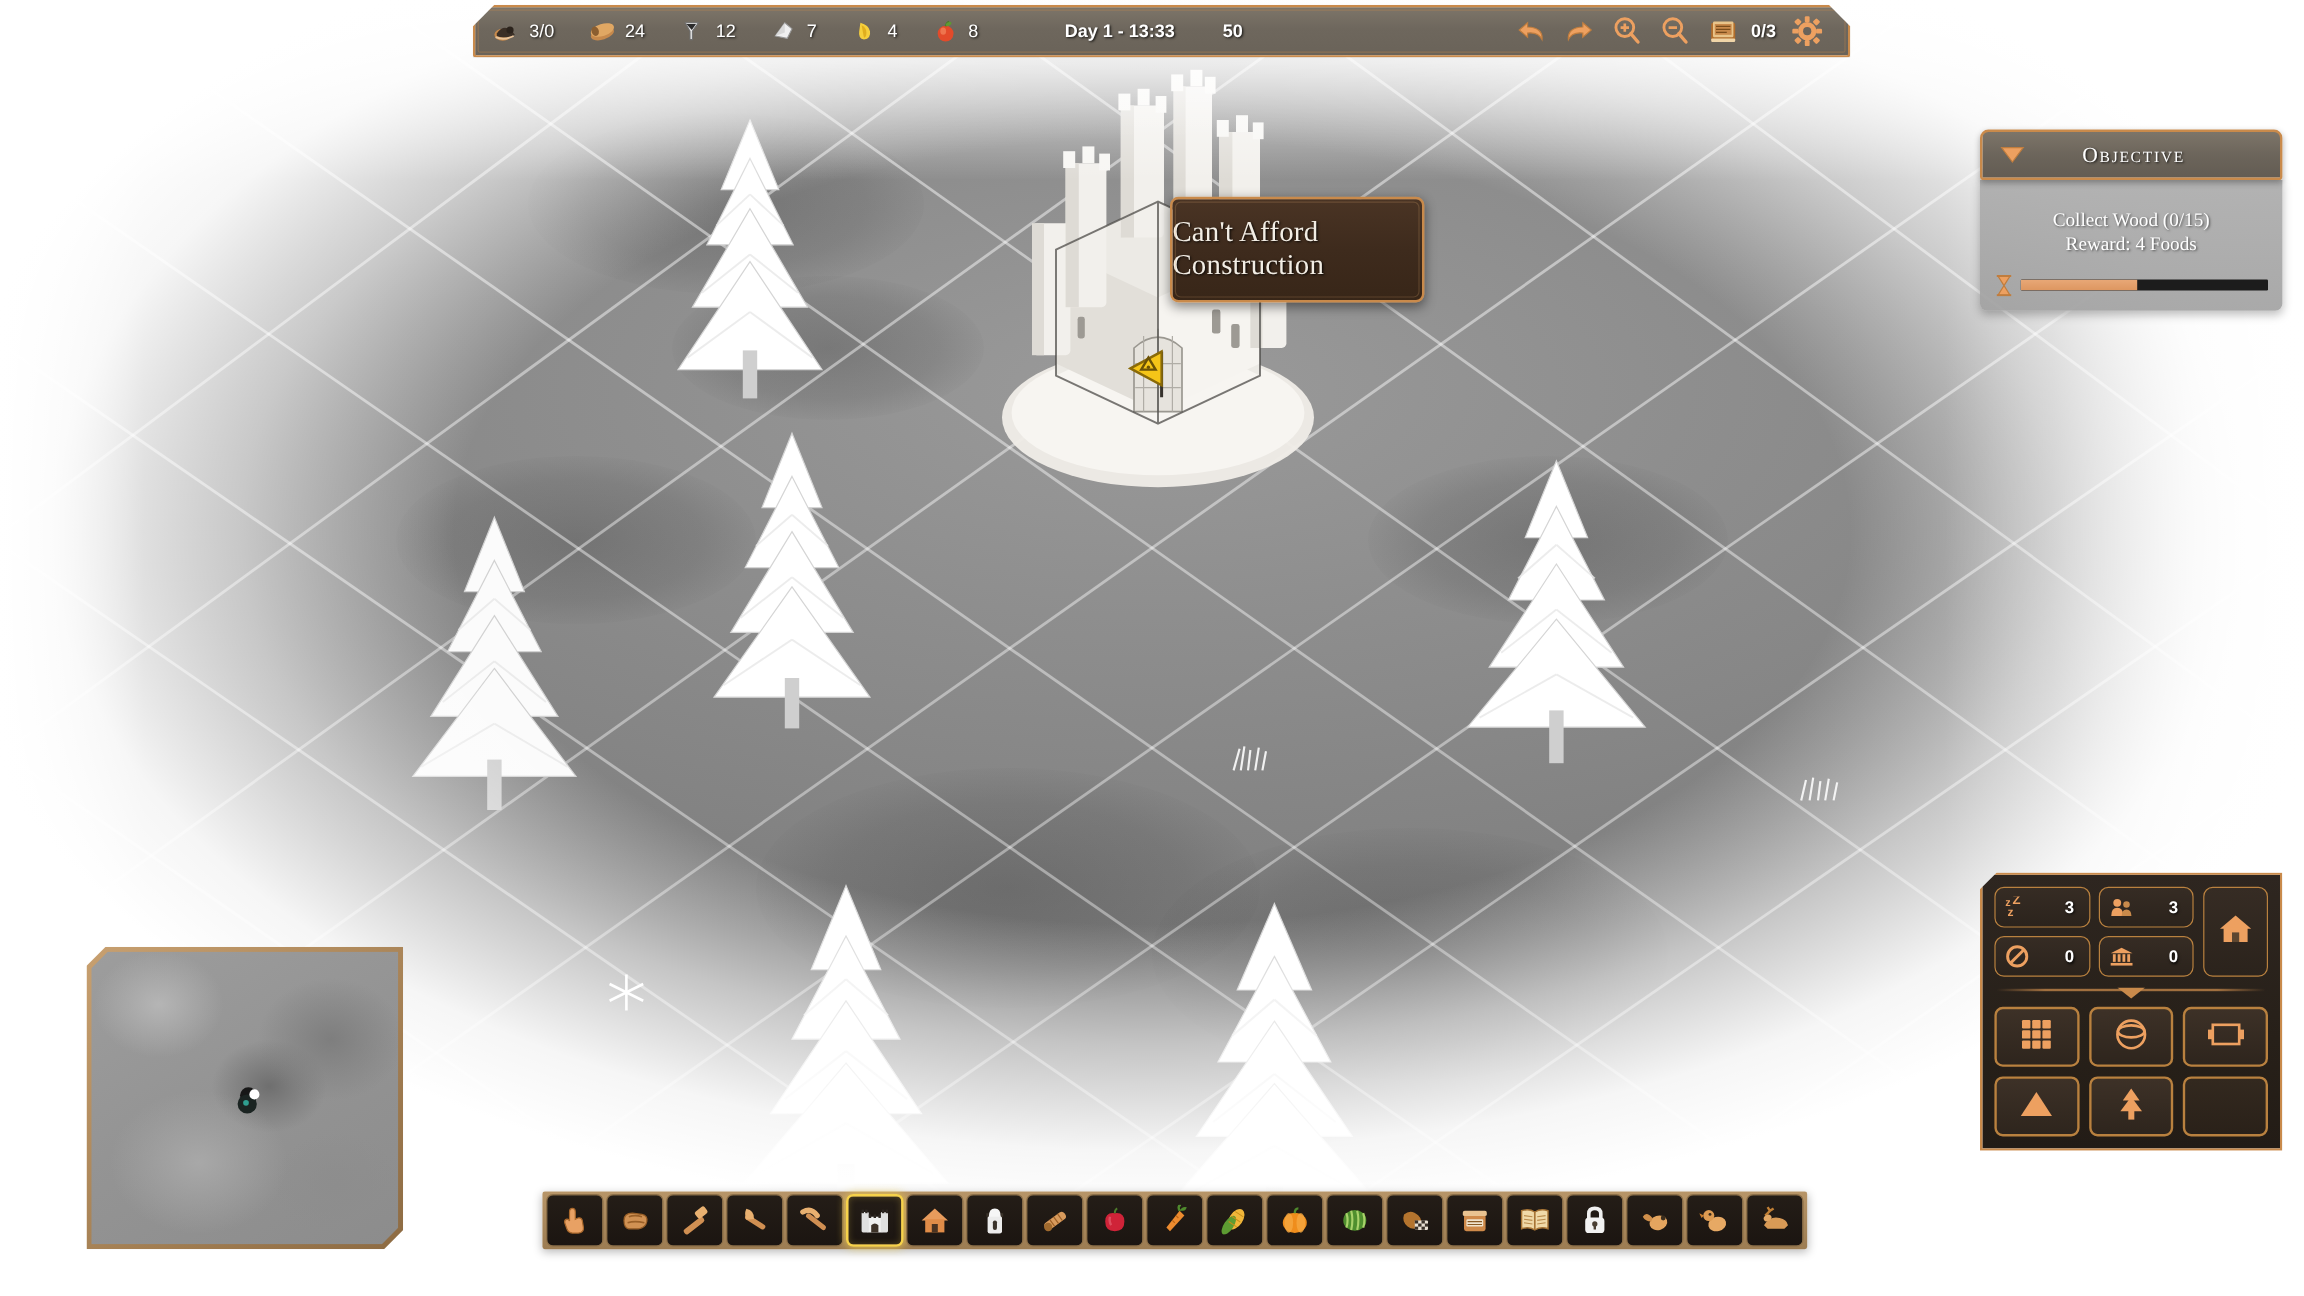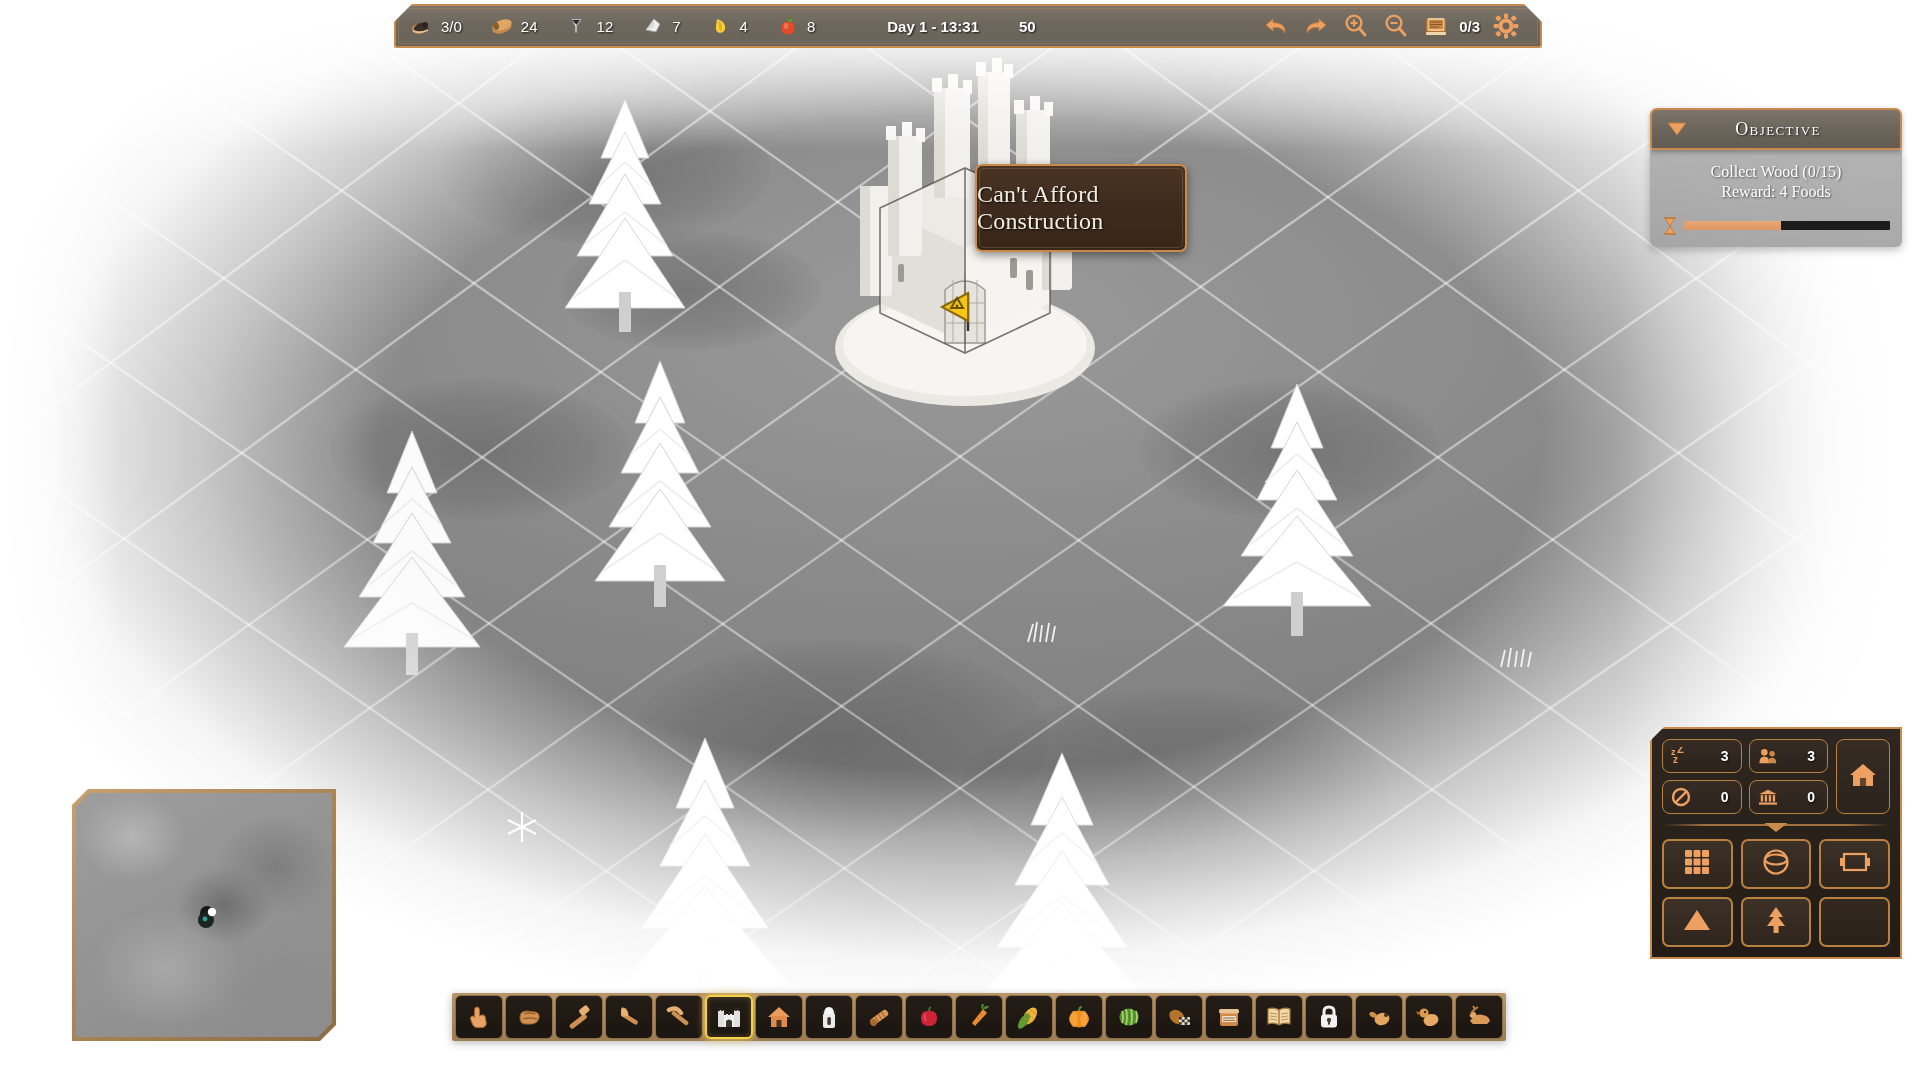--- a/index.html
+++ b/index.html
@@ -145,21 +145,21 @@
     flex:1; text-align:center;
     font-family:"Liberation Serif", serif;
     font-size:18px; color:#ffffff;
     font-variant:small-caps; letter-spacing:1.4px;
     text-shadow:1px 1px 2px rgba(0,0,0,0.8);
     margin-right:18px;
   }
   .obj-body {
     background:linear-gradient(180deg,rgba(172,172,172,0.92) 0%, rgba(160,160,160,0.90) 100%);
     border-radius:0 0 6px 6px;
-    padding:12px 12px 12px;
+    padding:24px 12px 12px;
     box-shadow:0 3px 8px rgba(0,0,0,0.25);
   }
   .obj-line {
     text-align:center;
     font-family:"Liberation Serif", serif;
     font-size:16px; color:#ffffff;
     text-shadow:1px 1px 2px rgba(0,0,0,0.55);
     line-height:1.28;
   }
   .obj-progress-row { display:flex; align-items:center; gap:6px; margin-top:14px; }
@@ -608,21 +608,21 @@
       <svg width="20" height="20" viewBox="0 0 20 20">
         <circle cx="10" cy="12" r="6.6" fill="#e34a2a"></circle>
         <ellipse cx="8" cy="10" rx="2.4" ry="3" fill="#f07e57" opacity="0.8"></ellipse>
         <path d="M10 6 Q10.5 3 13 2" stroke="#4a7a28" stroke-width="1.6" fill="none"></path>
         <ellipse cx="12.5" cy="4" rx="2.6" ry="1.4" fill="#5d9a32" transform="rotate(-25 12.5 4)"></ellipse>
       </svg>
     </span>
     <span class="res-val">8</span>
   </div>
 
-  <span class="tb-time">Day 1 - 13:31</span>
+  <span class="tb-time">Day 1 - 13:33</span>
   <span class="tb-score">50</span>
 
   <div class="tb-actions">
     <span class="tb-btn" title="Undo">
       <svg width="26" height="22" viewBox="0 0 26 22">
         <path d="M10 4 L3 10 L10 16 L10 12.5 Q19 11.5 22 18 Q23 8 10 7.5 Z" fill="#eda060" stroke="#c07d3e" stroke-width="1"></path>
       </svg>
     </span>
     <span class="tb-btn" title="Redo">
       <svg width="26" height="22" viewBox="0 0 26 22">

